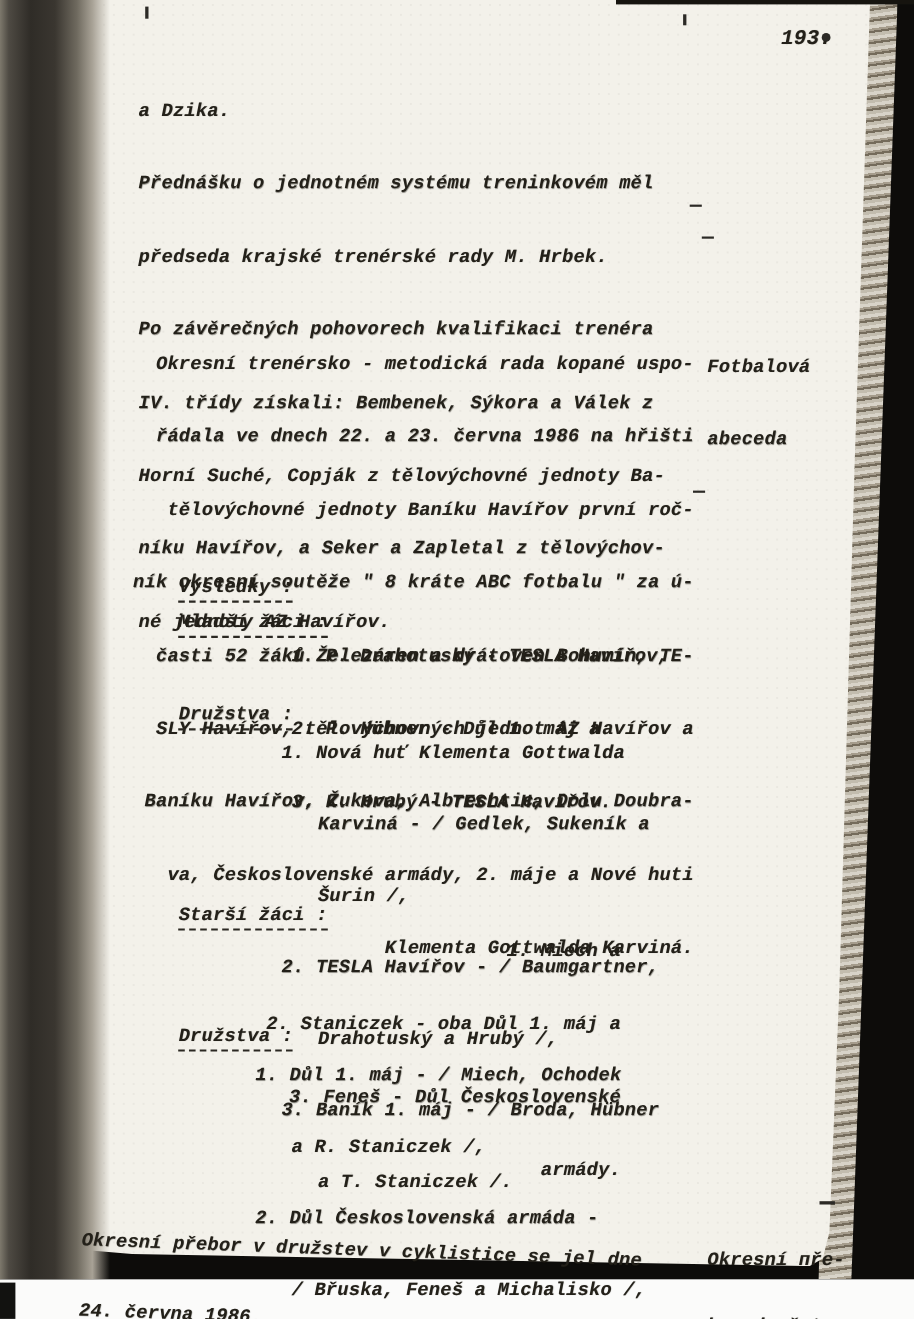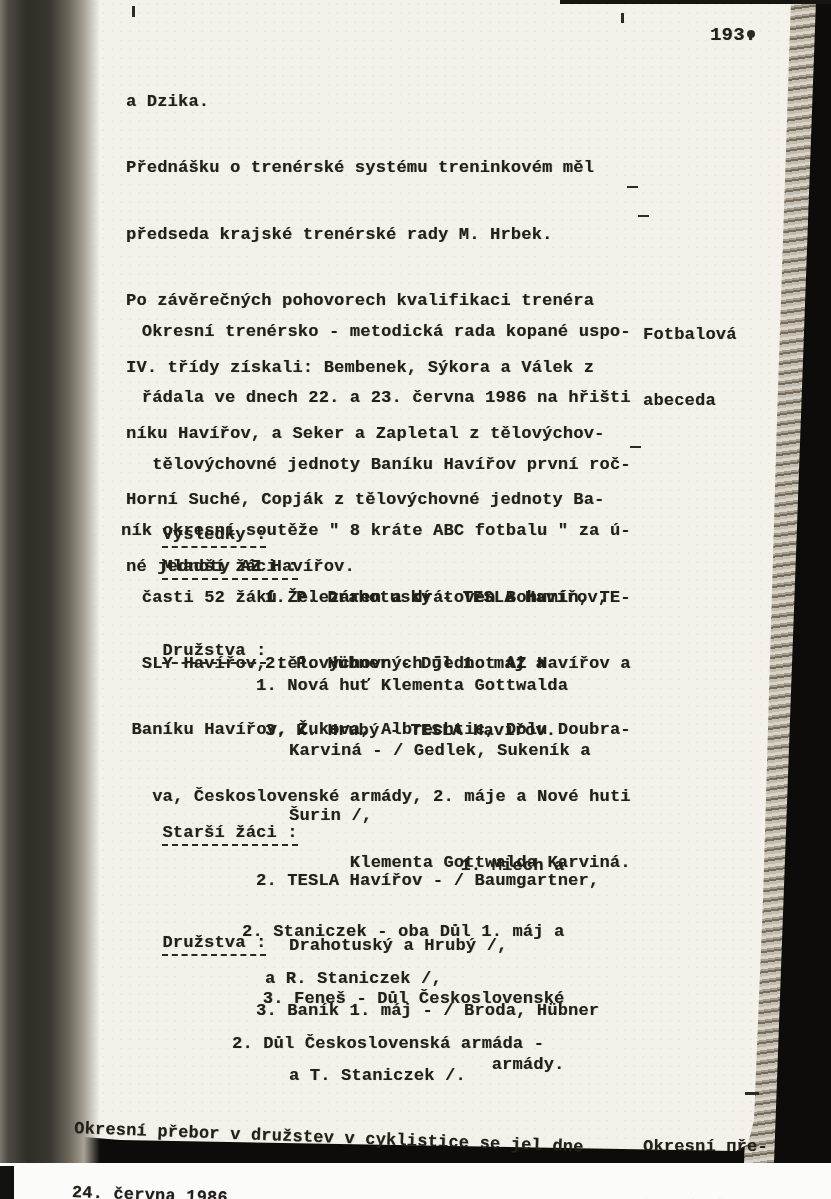--- a/index.html
+++ b/index.html
@@ -2,21 +2,21 @@
 <html><head>
 <meta charset="utf-8">
 <style>
   html,body{margin:0;padding:0;background:#ffffff;}
   .root{
     position:relative;width:831px;height:1199px;overflow:hidden;
     background:#fbfbfa;
     font-family:"Liberation Mono","DejaVu Sans Mono",monospace;
   }
   
-  .photo{position:absolute;left:0;top:0;width:831px;height:1163px;background:#0d0c0a;}
+  .photo{position:absolute;left:0;top:0;width:831px;height:1163px;background:#0d0c0a;font-style:italic;}
   
   .paper{
     position:absolute;left:0;top:0;width:831px;height:1163px;
     background-color:#f3f1ea;
     background-image:radial-gradient(rgba(60,55,45,0.05) 1px, transparent 1px);
     background-size:9px 9px;
     clip-path:polygon(26px 0px,791px 0px,777px 420px,763px 900px,754px 1120px,748px 1144px,736px 1151px,120px 1140px,26px 1132px);
   }
   
   .edge-texture{
@@ -68,26 +68,26 @@
     <div class="speck" style="left:627px;top:186px;width:11px;height:2px;"></div>
     <div class="speck" style="left:638px;top:215px;width:11px;height:2px;"></div>
     <div class="speck" style="left:630px;top:446px;width:11px;height:2px;"></div>
     <div class="speck" style="left:745px;top:1092px;width:14px;height:3px;"></div>
     <div class="top-edge-line"></div>
 
     <div class="t pagenum" style="left:710px;top:24px;">193.</div>
 
     <div class="t lh28" style="left:126px;top:50px;">
       <div>a Dzika.</div>
-      <div>Přednášku o trenérské systému treninkovém měl</div>
+      <div>Přednášku o jednotném systému treninkovém měl</div>
       <div>předseda krajské trenérské rady M. Hrbek.</div>
       <div>Po závěrečných pohovorech kvalifikaci trenéra</div>
       <div>IV. třídy získali: Bembenek, Sýkora a Válek z</div>
+      <div>Horní Suché, Copják z tělovýchovné jednoty Ba-</div>
       <div>níku Havířov, a Seker a Zapletal z tělovýchov-</div>
-      <div>Horní Suché, Copják z tělovýchovné jednoty Ba-</div>
       <div>né jednoty AZ Havířov.</div>
     </div>
 
     <div class="t lh28" style="left:121px;top:280px;text-align:right;">
       <div>Okresní trenérsko - metodická rada kopané uspo-</div>
       <div>řádala ve dnech 22. a 23. června 1986 na hřišti</div>
       <div>tělovýchovné jednoty Baníku Havířov první roč-</div>
       <div>ník okresní soutěže " 8 kráte ABC fotbalu " za ú-</div>
       <div>časti 52 žáků Železáren a drátoven Bohumín, TE-</div>
       <div>SLY Havířov, tělovýchovných jednot AZ Havířov a</div>
@@ -134,22 +134,24 @@
       <div>1. Miech a</div>
       <div>2. Staniczek - oba Důl 1. máj a</div>
       <div>3. Feneš - Důl Československé</div>
       <div class="ind">armády.</div>
     </div>
 
     <div class="t" style="left:100px;top:914px;">
       <span class="uline">Družstva :</span>
     </div>
     <div class="t lh27" style="left:232px;top:927px;">
+      <div>1. Důl 1. máj - / Miech, Ochodek</div>
       <div class="ind">a R. Staniczek /,</div>
       <div>2. Důl Československá armáda -</div>
+      <div class="ind">/ Břuska, Feneš a Michalisko /,</div>
       
       
     </div>
 
     <div class="t lh26 tilt" style="left:76px;top:1078px;">
       <div>Okresní přebor v družstev v cyklistice se jel dne</div>
       <div>24. června 1986.</div>
     </div>
 
     <div class="t lh21" style="left:643px;top:1098px;">

